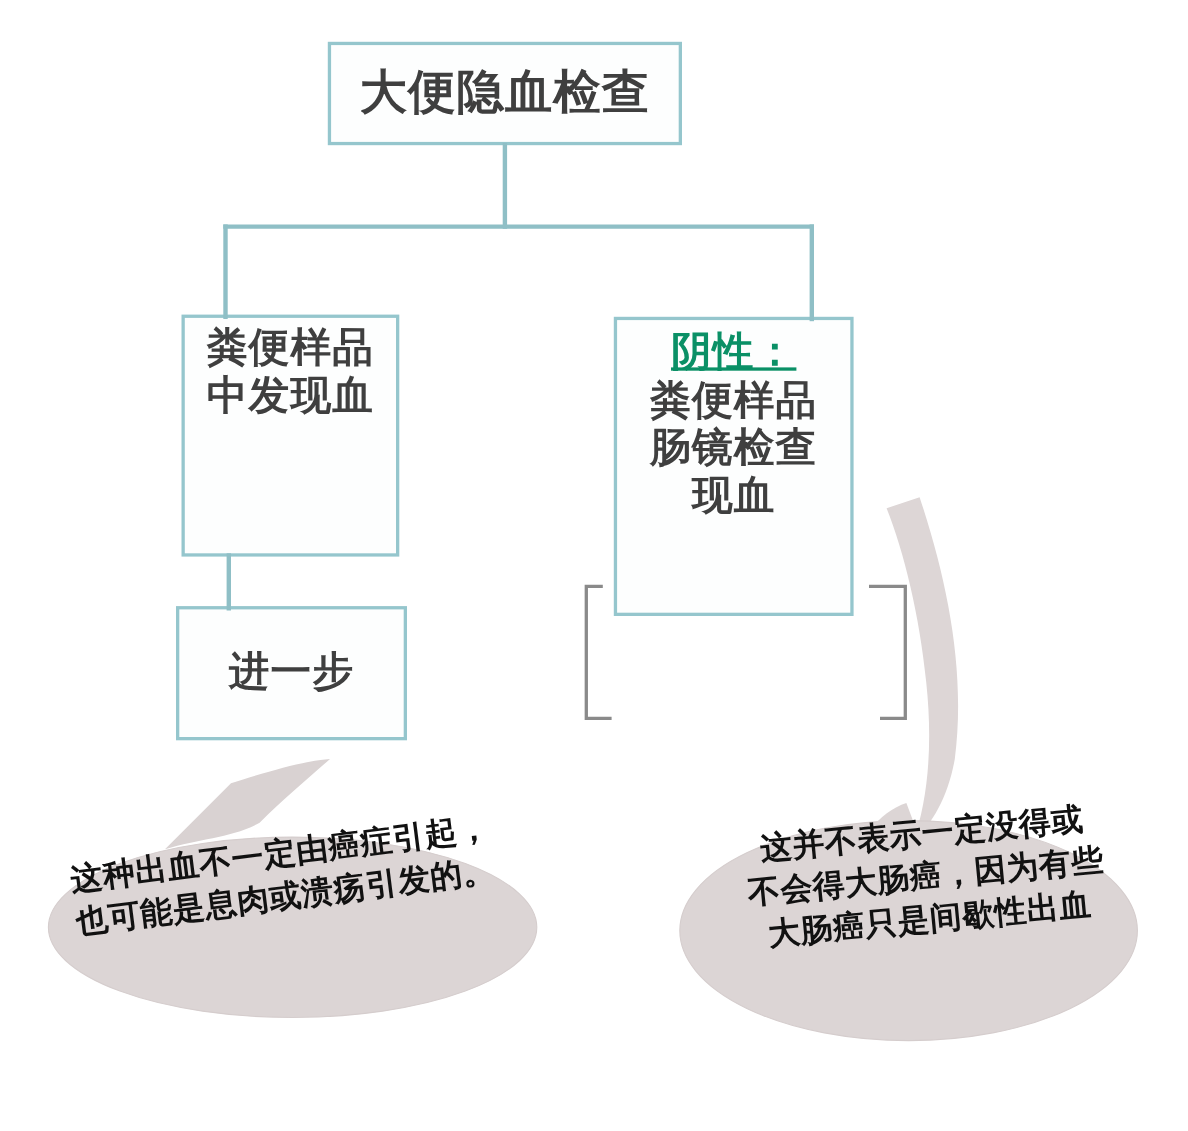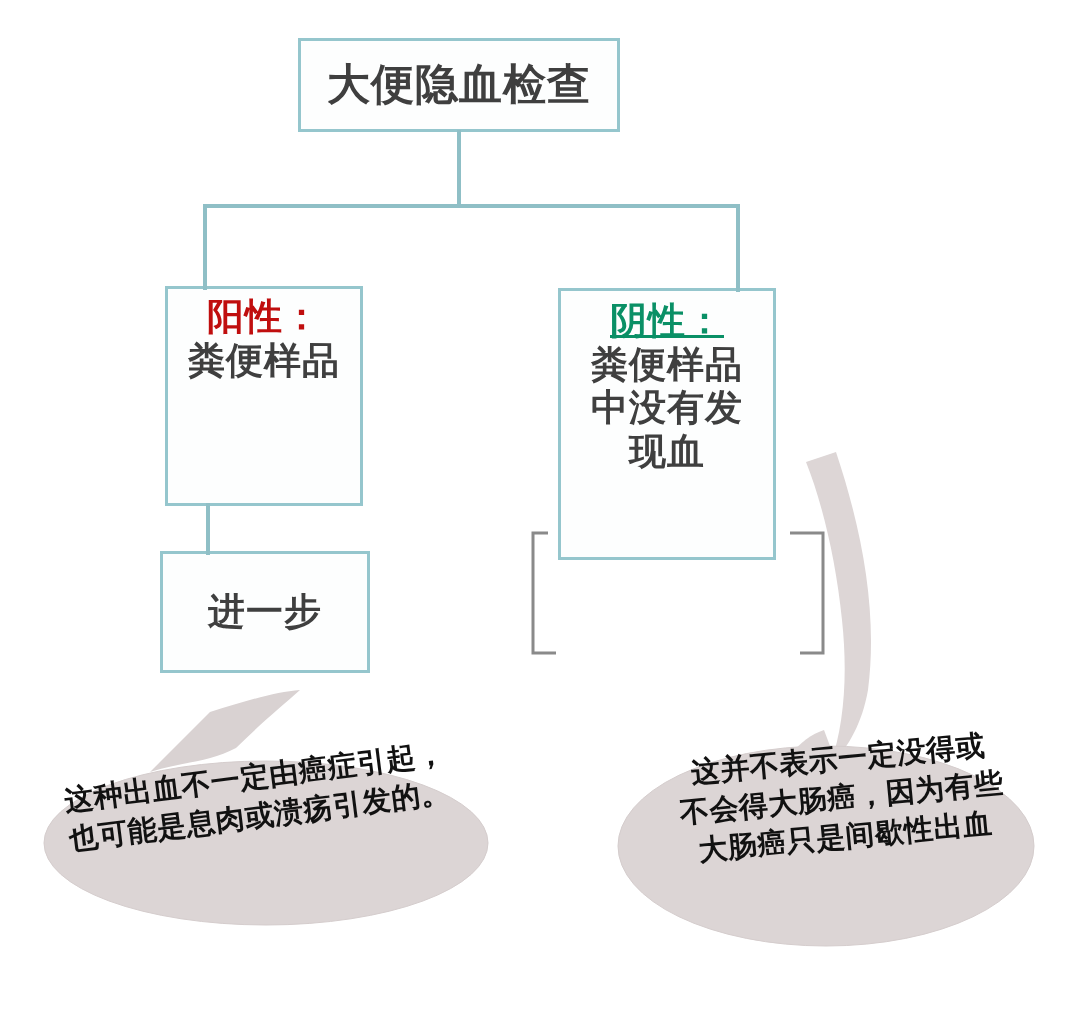--- a/index.html
+++ b/index.html
@@ -189,28 +189,28 @@
       <path d="M 548 533 L 533 533 L 533 653 L 556 653"></path>
       <path d="M 790 533 L 823 533 L 823 653 L 800 653"></path>
     </g>
   </svg>
 
   <div class="node" id="node-title">
     <span>大便隐血检查</span>
   </div>
 
   <div class="node" id="node-positive">
-    <span class="lead-positive">阳性：</span>
     <span class="body-line">粪便样品</span>
+    <span class="body-line">中发现血</span>
   </div>
 
   <div class="node" id="node-negative">
     <span class="lead-negative">阴性：</span>
     <span class="body-line">粪便样品</span>
-    <span class="body-line">中没有发</span>
+    <span class="body-line">肠镜检查</span>
     <span class="body-line">现血</span>
   </div>
 
   <div class="node" id="node-colonoscopy">
     <span class="body-line">进一步</span>
   </div>
 
 
   <div class="bubble-text" id="bubble-text-left">这种出血不一定由癌症引起，
 也可能是息肉或溃疡引发的。</div>

